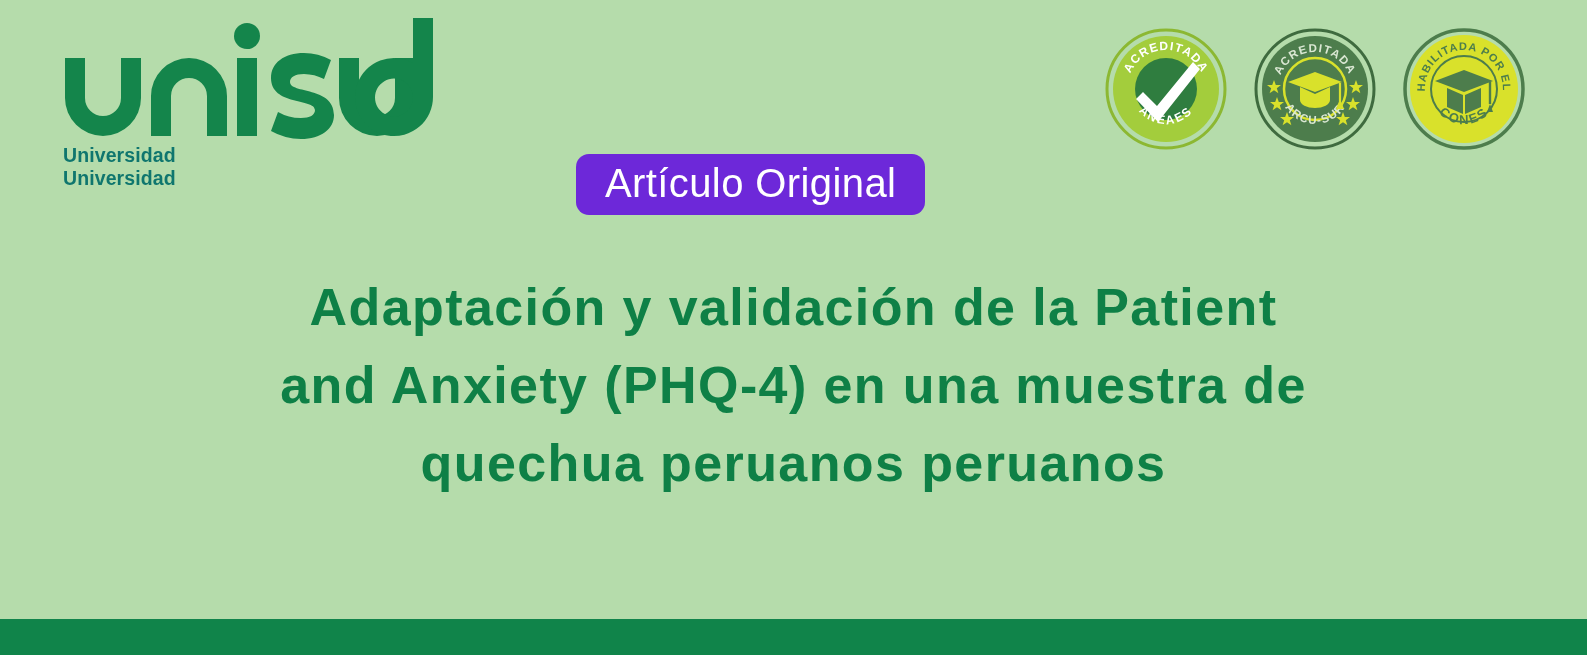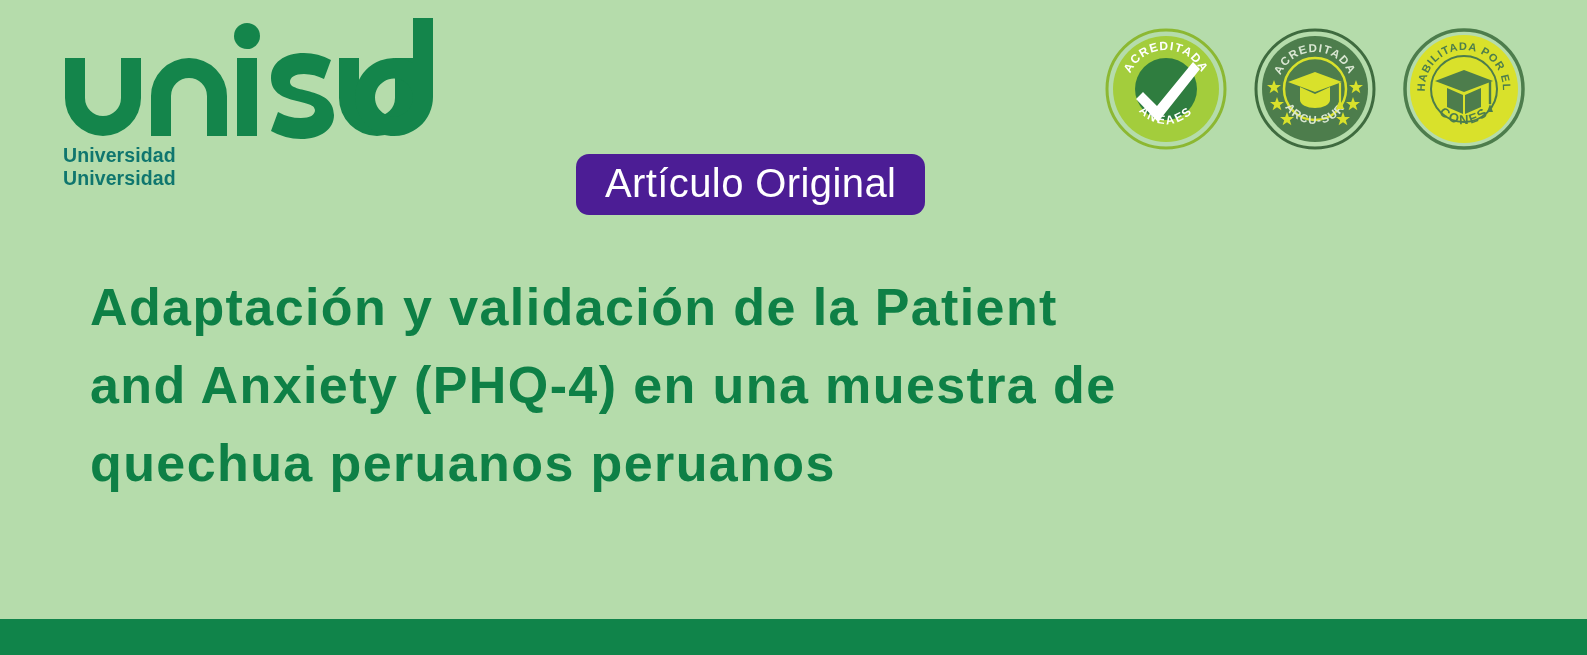--- a/index.html
+++ b/index.html
@@ -61,21 +61,21 @@
   }
   .seal { width: 122px; height: 122px; display: block; }
 
   
   .pill {
     position: absolute;
     left: 576px;
     top: 154px;
     height: 61px;
     padding: 0 29px;
-    background: #4c1d95;
+    background: #6d28d9;
     border-radius: 13px;
     display: flex;
     align-items: center;
     justify-content: center;
   }
   .pill-label {
     color: #ffffff;
     font-family: "Liberation Sans", sans-serif;
     font-size: 40px;
     font-weight: normal;
@@ -84,20 +84,21 @@
     white-space: nowrap;
     padding-bottom: 4px;
   }
 
   
   .title {
     position: absolute;
     left: 0;
     right: 0;
     top: 268px;
+    text-align: center;
     color: #0e8046;
     font-family: "Liberation Sans", sans-serif;
     font-weight: bold;
     font-size: 52px;
     line-height: 78px;
     letter-spacing: 1.4px;
     padding: 0 90px;
   }
   .title-line { white-space: nowrap; }
 

